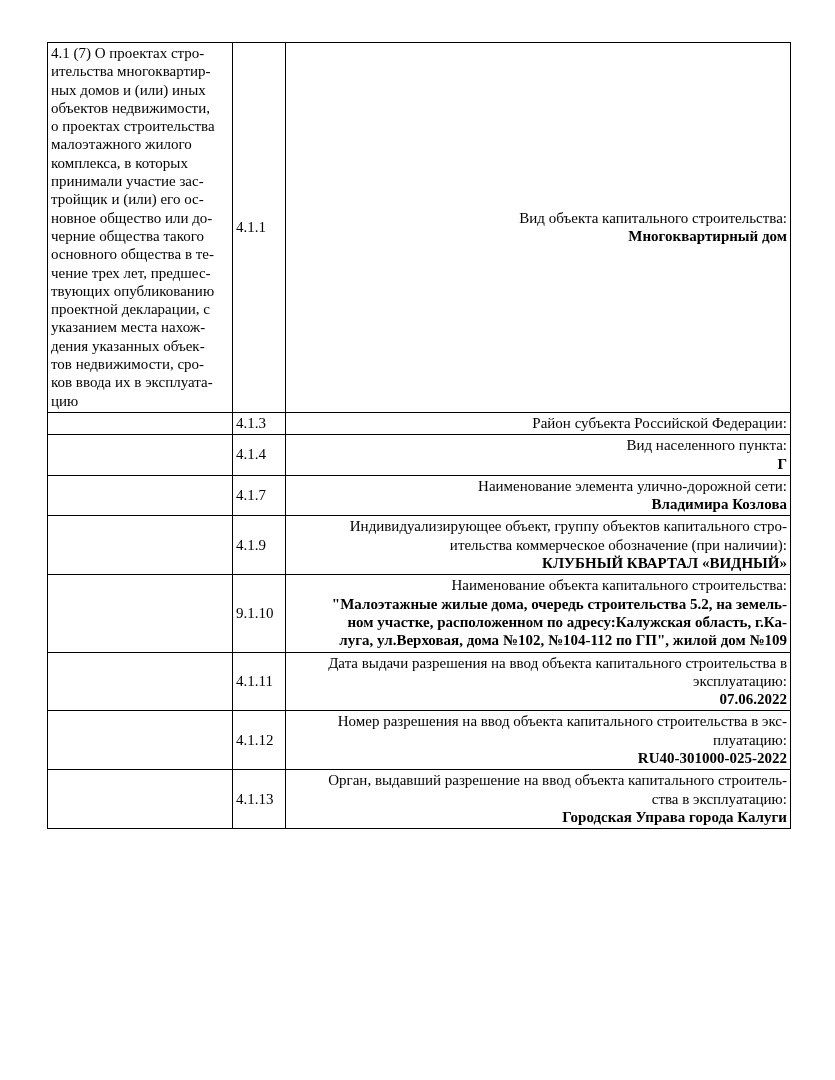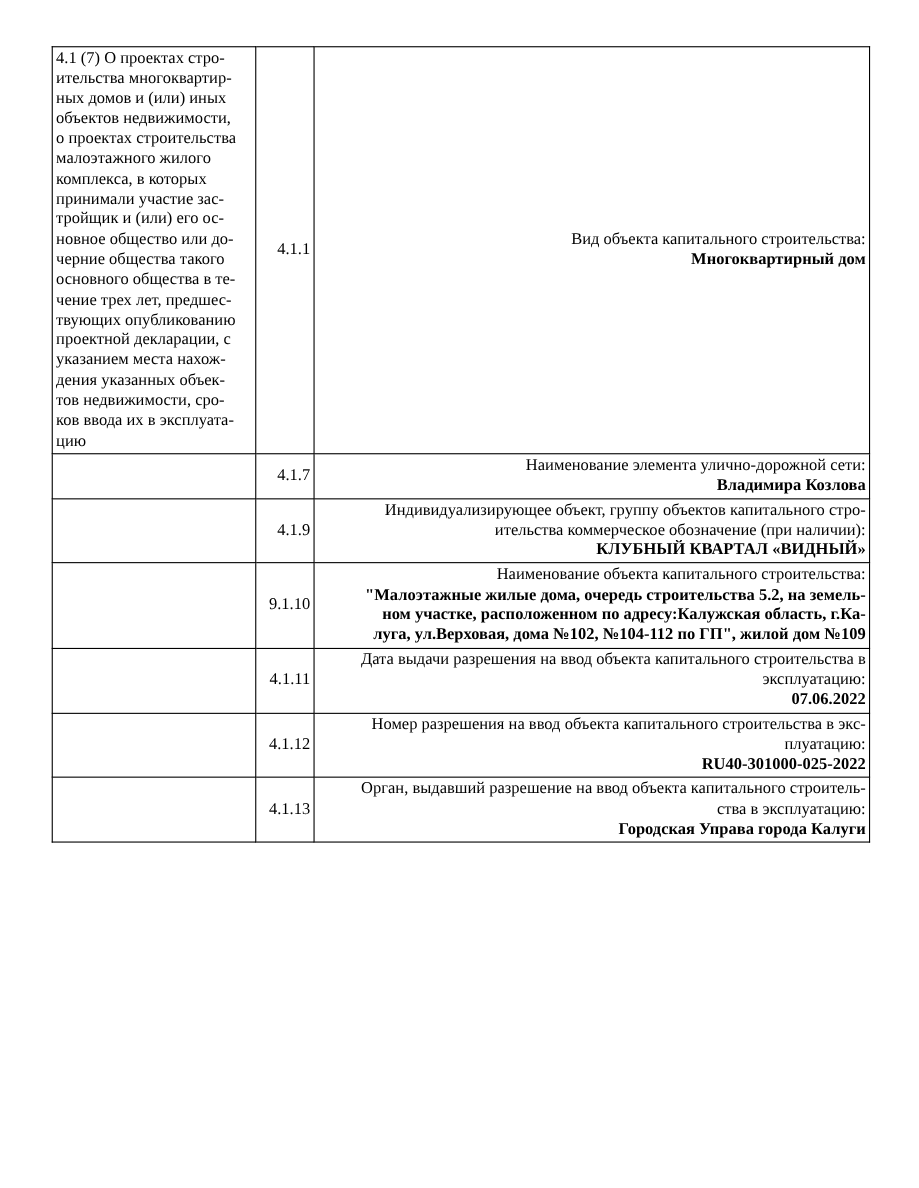--- a/index.html
+++ b/index.html
@@ -39,21 +39,20 @@
   col.c3 { width: 505px; }
   td.desc-cell {
     vertical-align: top;
   }
   .desc-text {
     white-space: pre-line;
     text-align: left;
   }
   td.num-cell {
     vertical-align: middle;
-    text-align: right;
   }
   td.content-cell {
     vertical-align: middle;
     text-align: right;
   }
   .field-label {
     display: block;
     white-space: pre-line;
   }
   .value-line {
@@ -100,21 +99,41 @@
 цию</div>
           </td>
         <td class="num-cell">4.1.1</td>
         <td class="content-cell">
           <span class="field-label">Вид объекта капитального строительства:</span>
           <div class="value-line"><span></span><b>Многоквартирный дом</b></div>
         </td>
       </tr>
 
 
-
+      <tr>
+        <td class="desc-cell">
+            <div class="desc-text"></div>
+          </td>
+        <td class="num-cell">4.1.3</td>
+        <td class="content-cell">
+          <span class="field-label">Район субъекта Российской Федерации:</span>
+
+        </td>
+      </tr>
+
+      <tr>
+        <td class="desc-cell">
+            <div class="desc-text"></div>
+          </td>
+        <td class="num-cell">4.1.4</td>
+        <td class="content-cell">
+          <span class="field-label">Вид населенного пункта:</span>
+          <div class="value-line"><span></span><b>Г</b></div>
+        </td>
+      </tr>
 
 
 
       <tr>
         <td class="desc-cell">
             <div class="desc-text"></div>
           </td>
         <td class="num-cell">4.1.7</td>
         <td class="content-cell">
           <span class="field-label">Наименование элемента улично-дорожной сети:</span>

